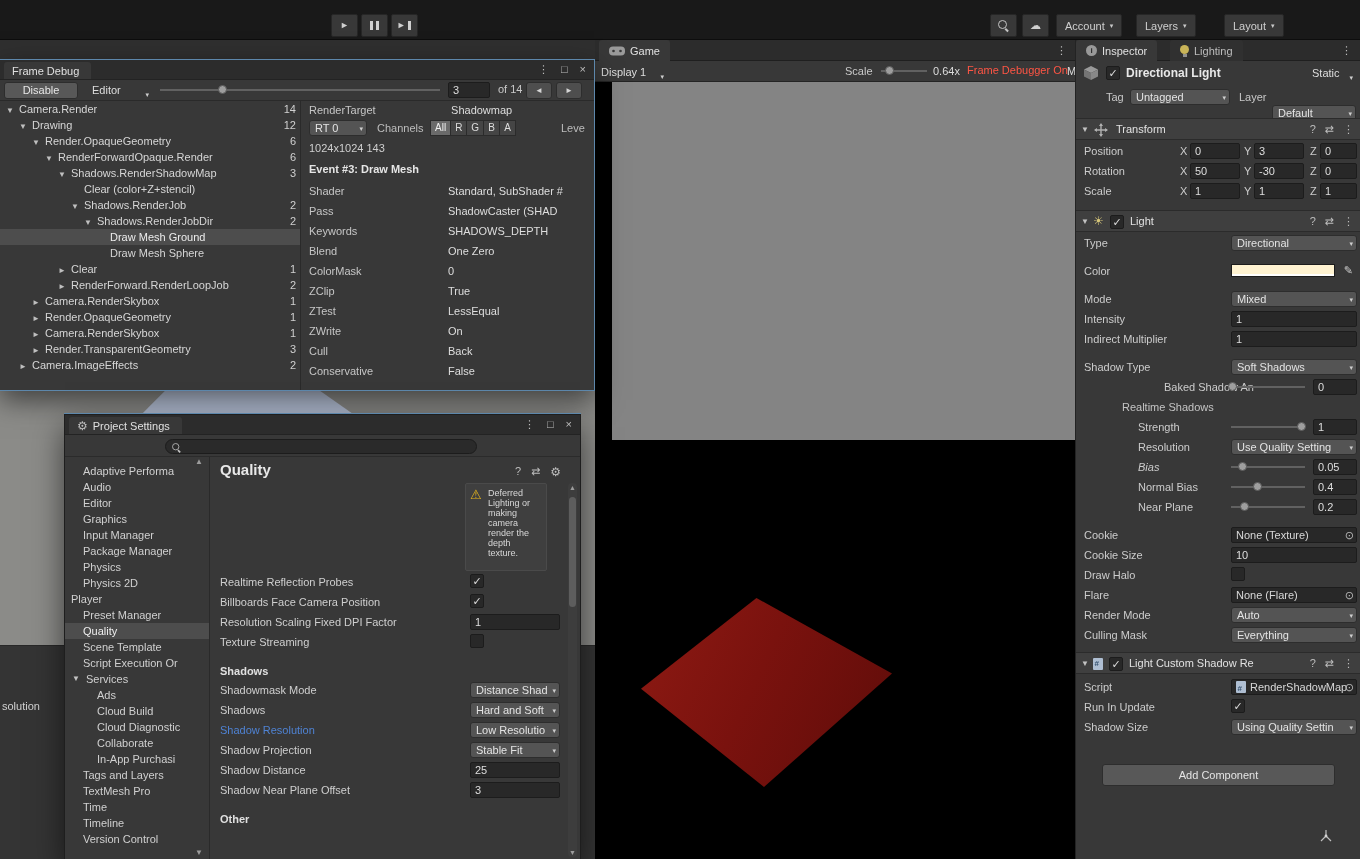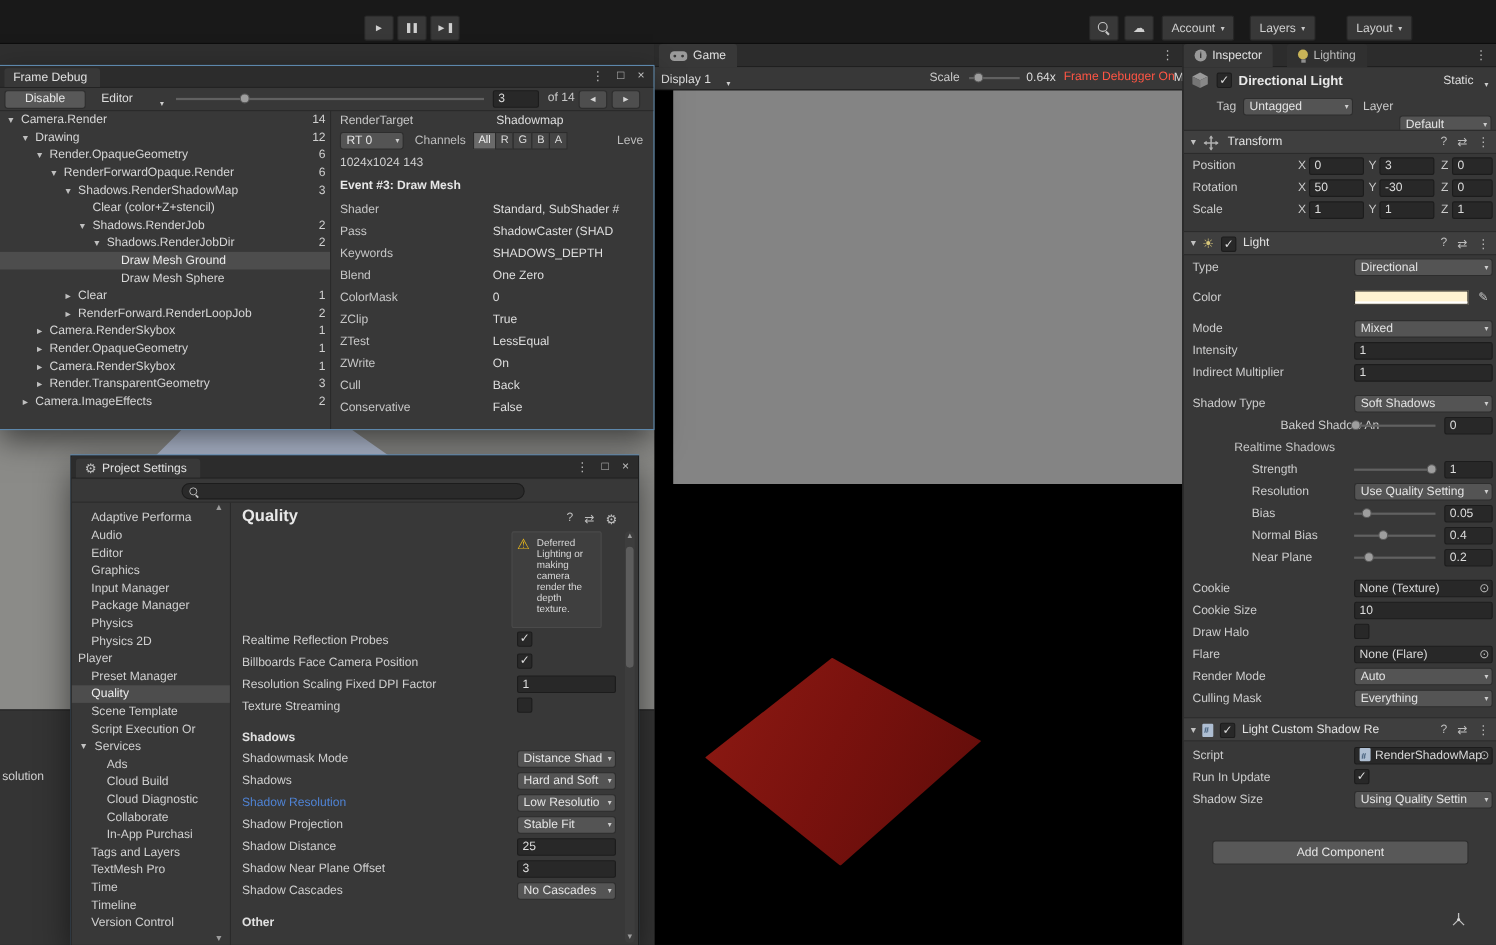--- a/index.html
+++ b/index.html
@@ -381,21 +381,21 @@
           <div class="fld sl-val">1</div>
         </div>
       </div>
       <div class="insp-row">
         <span class="lbl" style="left: 62px;">Resolution</span>
         <div class="ctrl">
           <div class="dd" style="height: 16px;"><span>Use Quality Setting</span><span class="arr">▾</span></div>
         </div>
       </div>
       <div class="insp-row">
-        <span class="lbl" style="left: 62px;">Bias</span>
+        <span class="lbl" style="left: 62px; font-style: italic;">Bias</span>
         <div class="ctrl">
           <div class="sl">
             <div class="track"></div>
             <div class="thumb" style="left: calc(15% - 4px);"></div>
           </div>
           <div class="fld sl-val">0.05</div>
         </div>
       </div>
       <div class="insp-row">
         <span class="lbl" style="left: 62px;">Normal Bias</span>
@@ -684,26 +684,20 @@
             <div class="ctrl">
               <div class="fld">25</div>
             </div>
           </div>
           <div class="ps-row">
             <span class="lbl">Shadow Near Plane Offset</span>
             <div class="ctrl">
               <div class="fld">3</div>
             </div>
           </div>
-          <div class="ps-row">
-            <span class="lbl">Shadow Cascades</span>
-            <div class="ctrl">
-              <div class="dd"><span>No Cascades</span><span class="arr">▾</span></div>
-            </div>
-          </div>
           <div class="ps-h">Other</div>
         </div>
       <div id="ps-scroll">
         <span class="sarr" style="top:1px;">▲</span>
         <div class="sthumb"></div>
         <span class="sarr" style="bottom:1px;">▼</span>
       </div>
     </div>
   </div>
 </div>

